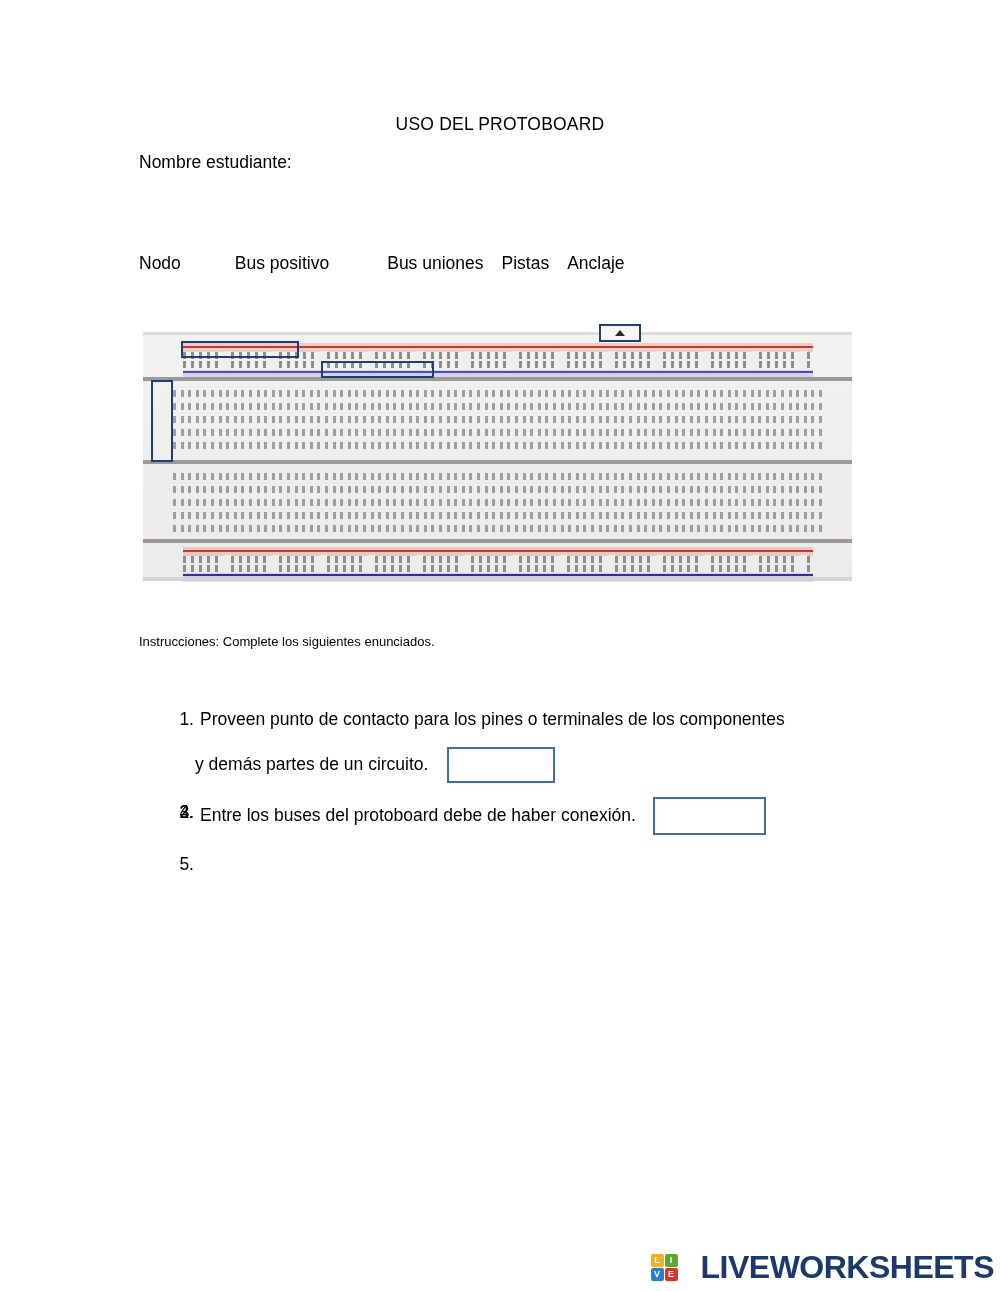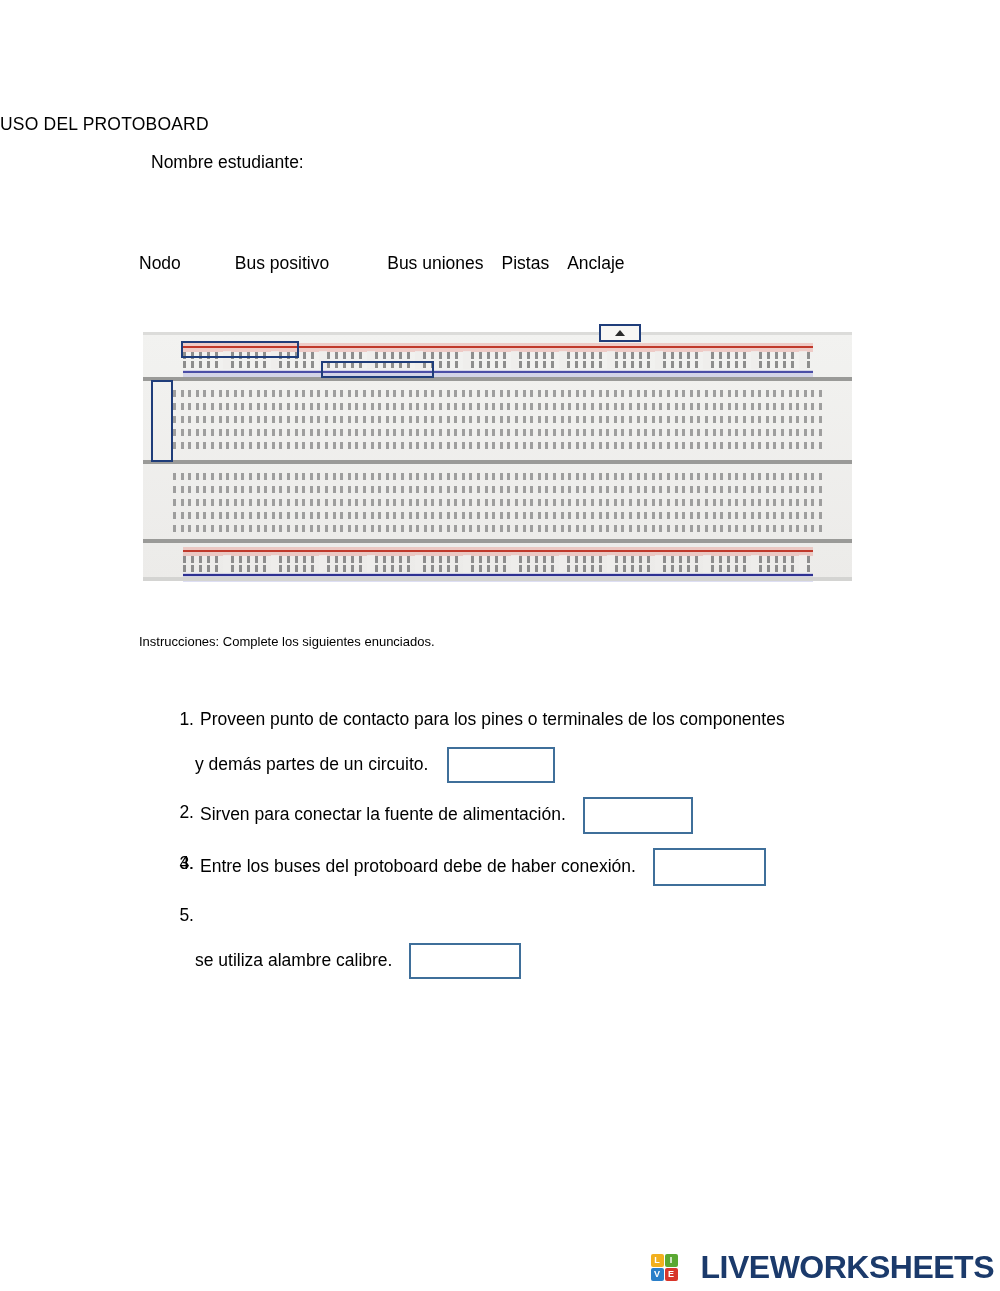--- a/index.html
+++ b/index.html
@@ -21,32 +21,31 @@
     width: 1000px;
     height: 1291px;
   }
 
   
   .title {
     position: absolute;
     left: 0;
     top: 114px;
     width: 1000px;
-    text-align: left;
+    text-align: center;
     font-size: 17.5px;
     letter-spacing: 0.2px;
   }
 
   
   .name-line {
     position: absolute;
     left: 139px;
     top: 152px;
     font-size: 17.5px;
-    margin-left: 12px;
   }
 
   .instr1 {
     position: absolute;
     left: 139px;
     top: 190px;
     width: 680px;
     font-size: 17.5px;
     line-height: 24px;
   }
@@ -367,45 +366,37 @@
         <span class="qtext">Proveen punto de contacto para los pines o terminales de los componentes</span>
         <span class="q-line2">
           <span class="qtext">y demás partes de un circuito.</span>
           <input class="answer-box" type="text" value="" style="">
         </span>
       </span>
     </div>
 
     <div class="qitem q2">
       <span class="qnum">2.</span>
-      <span class="qbody">
-        <span class="qtext">Sirven para conectar la fuente de alimentación.</span>
-        <input class="answer-box" type="text" value="" style="">
-      </span>
     </div>
 
     <div class="qitem q3">
       <span class="qnum">3.</span>
     </div>
 
     <div class="qitem q4">
       <span class="qnum">4.</span>
       <span class="qbody">
         <span class="qtext">Entre los buses del protoboard debe de haber conexión.</span>
         <input class="answer-box" type="text" value="" style="">
       </span>
     </div>
 
     <div class="qitem q5">
       <span class="qnum">5.</span>
       <span class="qbody">
-        <span class="q-line2">
-          <span class="qtext">se utiliza alambre calibre.</span>
-          <input class="answer-box" type="text" value="" style="">
-        </span>
       </span>
     </div>
 
   </div>
 
   <div class="logo">
     <div class="logo-tiles">
       <div class="tile t-l">L</div>
       <div class="tile t-i">I</div>
       <div class="tile t-v">V</div>

